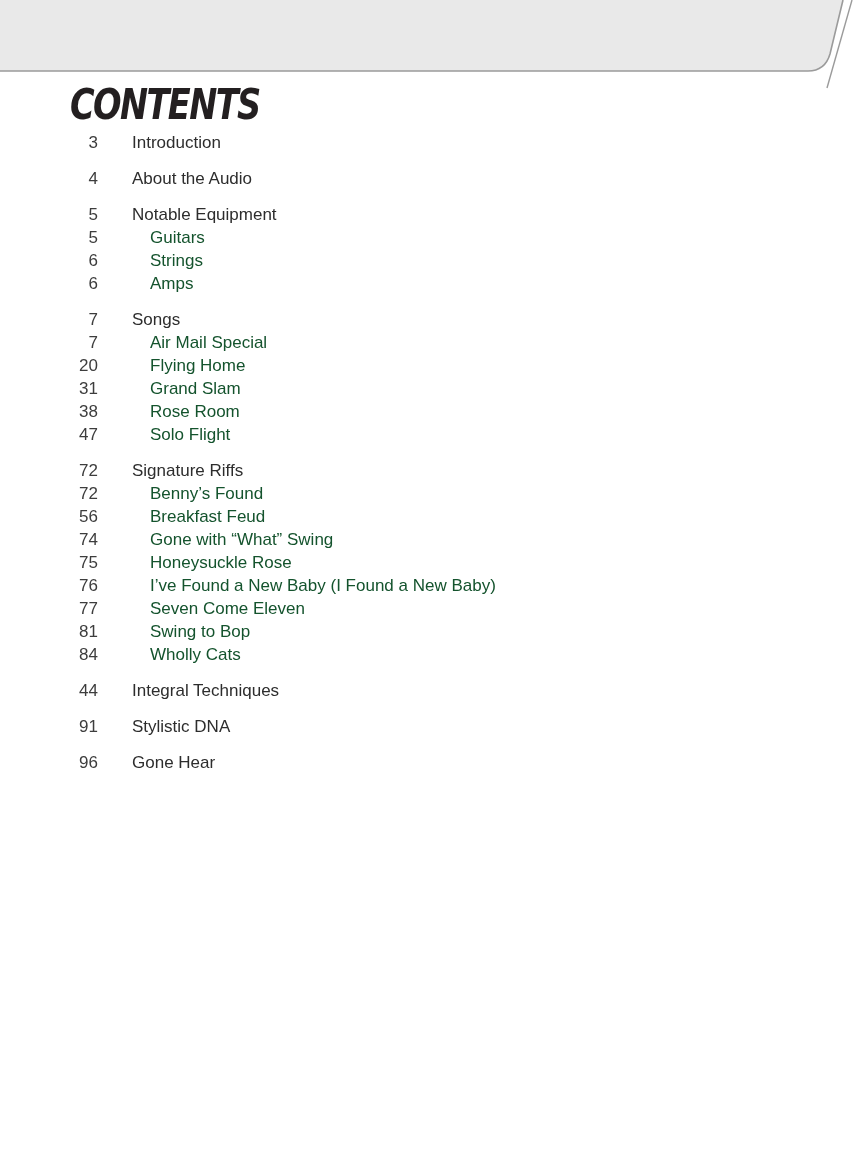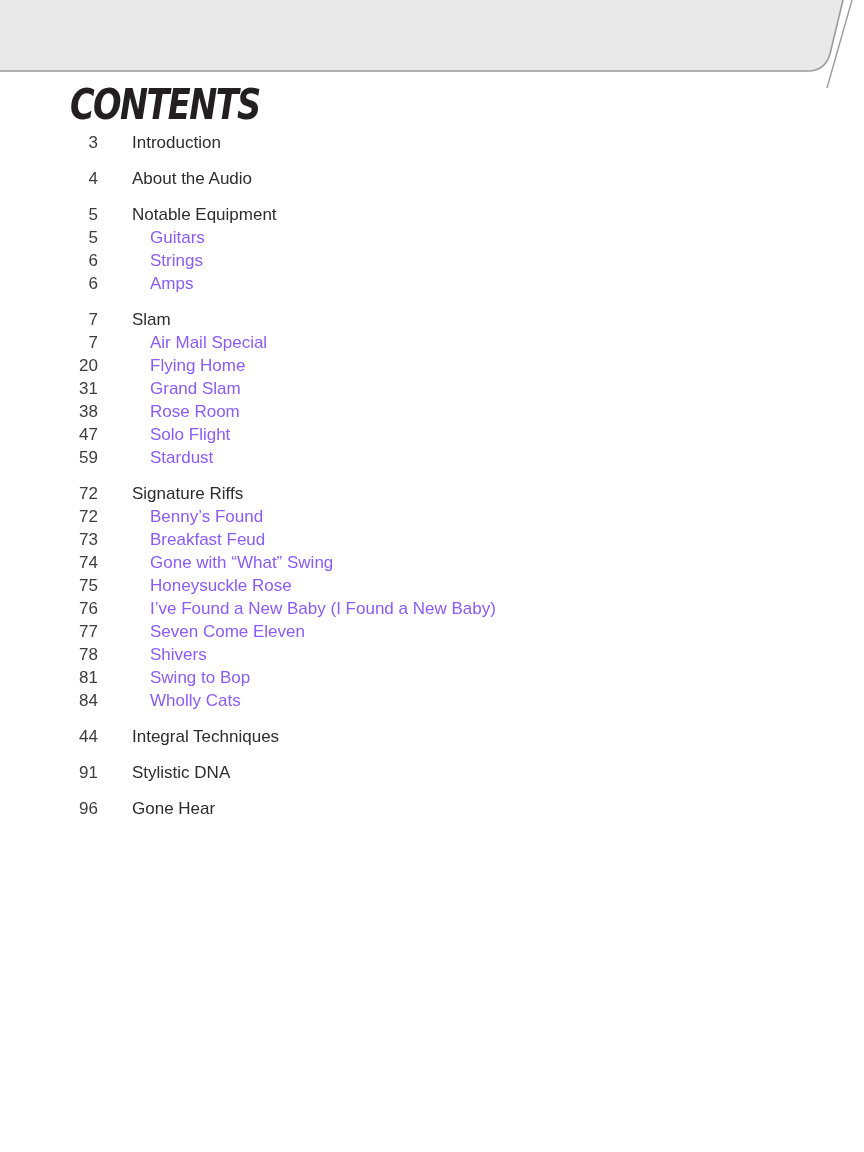--- a/index.html
+++ b/index.html
@@ -61,21 +61,21 @@
   .toc-label {
     white-space: nowrap;
   }
   .toc-label.section {
     margin-left: 34px;
     font-weight: normal;
     color: #2d2d2d;
   }
   .toc-label.sub {
     margin-left: 52px;
-    color: #8b5cf6;
+    color: #14532d;
   }
 </style>
 </head>
 <body>
 
 <div class="page">
 
   <svg class="banner" width="864" height="92" viewBox="0 0 864 92">
     <path d="M0,0 L843,0 L830,54 Q825,71 808,71 L0,71 Z" fill="#e9e9e9"></path>
     <path d="M843,0 L830,54 Q825,71 808,71 L0,71" fill="none" stroke-width="1.6" stroke="#9b9b9b"></path>
@@ -111,21 +111,21 @@
           <span class="toc-label sub">Strings</span>
         </div>
         <div class="toc-row">
           <span class="toc-page">6</span>
           <span class="toc-label sub">Amps</span>
         </div>
       </div>
       <div class="toc-group">
         <div class="toc-row">
           <span class="toc-page">7</span>
-          <span class="toc-label section">Slam</span>
+          <span class="toc-label section">Songs</span>
         </div>
         <div class="toc-row">
           <span class="toc-page">7</span>
           <span class="toc-label sub">Air Mail Special</span>
         </div>
         <div class="toc-row">
           <span class="toc-page">20</span>
           <span class="toc-label sub">Flying Home</span>
         </div>
         <div class="toc-row">
@@ -133,59 +133,51 @@
           <span class="toc-label sub">Grand Slam</span>
         </div>
         <div class="toc-row">
           <span class="toc-page">38</span>
           <span class="toc-label sub">Rose Room</span>
         </div>
         <div class="toc-row">
           <span class="toc-page">47</span>
           <span class="toc-label sub">Solo Flight</span>
         </div>
-        <div class="toc-row">
-          <span class="toc-page">59</span>
-          <span class="toc-label sub">Stardust</span>
-        </div>
       </div>
       <div class="toc-group">
         <div class="toc-row">
           <span class="toc-page">72</span>
           <span class="toc-label section">Signature Riffs</span>
         </div>
         <div class="toc-row">
           <span class="toc-page">72</span>
           <span class="toc-label sub">Benny’s Found</span>
         </div>
         <div class="toc-row">
-          <span class="toc-page">73</span>
+          <span class="toc-page">56</span>
           <span class="toc-label sub">Breakfast Feud</span>
         </div>
         <div class="toc-row">
           <span class="toc-page">74</span>
           <span class="toc-label sub">Gone with “What” Swing</span>
         </div>
         <div class="toc-row">
           <span class="toc-page">75</span>
           <span class="toc-label sub">Honeysuckle Rose</span>
         </div>
         <div class="toc-row">
           <span class="toc-page">76</span>
           <span class="toc-label sub">I’ve Found a New Baby (I Found a New Baby)</span>
         </div>
         <div class="toc-row">
           <span class="toc-page">77</span>
           <span class="toc-label sub">Seven Come Eleven</span>
         </div>
         <div class="toc-row">
-          <span class="toc-page">78</span>
-          <span class="toc-label sub">Shivers</span>
-        </div>
-        <div class="toc-row">
           <span class="toc-page">81</span>
           <span class="toc-label sub">Swing to Bop</span>
         </div>
         <div class="toc-row">
           <span class="toc-page">84</span>
           <span class="toc-label sub">Wholly Cats</span>
         </div>
       </div>
       <div class="toc-group">
         <div class="toc-row">

